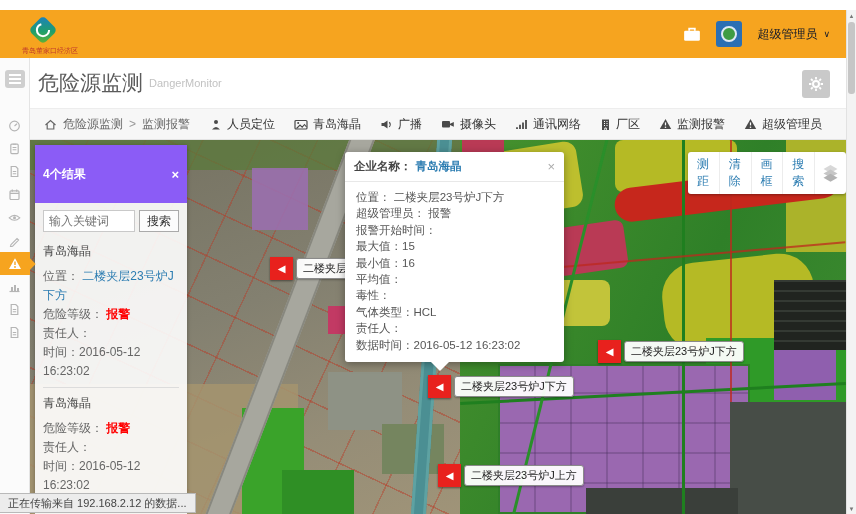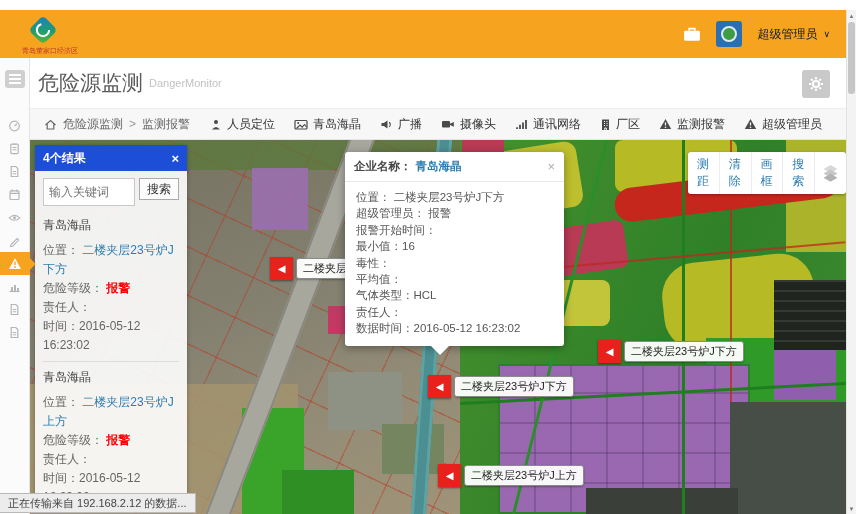--- a/index.html
+++ b/index.html
@@ -44,25 +44,25 @@
   .map{position:absolute;left:30px;top:140px;width:816px;height:374px;background:#85826e;overflow:hidden;}
   .mr{position:absolute;}
   
   .marker{position:absolute;display:flex;align-items:center;z-index:6;}
   .m-ico{width:23px;height:23px;background:#e8211d;color:#fff;display:flex;align-items:center;
     justify-content:center;font-size:10px;box-shadow:0 1px 2px rgba(0,0,0,.45);}
   .m-label{margin-left:3px;background:rgba(255,255,255,.95);border:1px solid #8a8a8a;border-radius:3px;
     padding:2px 6px;font-size:11px;color:#222;white-space:nowrap;box-shadow:0 1px 2px rgba(0,0,0,.3);}
   
   .rpanel{position:absolute;left:5px;top:5px;width:152px;height:362px;z-index:8;box-shadow:0 1px 4px rgba(0,0,0,.3);}
-  .rp-header{background:#1d4ed8;color:#fff;height:26px;display:flex;align-items:center;padding:0 8px;font-weight:bold;}
+  .rp-header{background:#8b5cf6;color:#fff;height:26px;display:flex;align-items:center;padding:16px 8px;font-weight:bold;}
   .rp-close{margin-left:auto;cursor:pointer;font-size:13px;}
   .rp-body{background:rgba(255,255,255,.9);height:336px;box-sizing:border-box;padding:7px 8px;overflow:hidden;}
   .search-row{display:flex;gap:4px;margin-bottom:4px;}
-  .kw-input{flex:1;min-width:0;height:28px;border:1px solid #c9c9c9;padding:0 5px;font-size:12px;color:#333;
+  .kw-input{flex:1;min-width:0;height:22px;border:1px solid #c9c9c9;padding:0 5px;font-size:12px;color:#333;
     box-sizing:border-box;background:#fff;font-family:inherit;}
   .btn-search{height:22px;border:1px solid #aaa;background:#fcfcfc;font-size:12px;padding:0 7px;color:#333;font-family:inherit;}
   .r-item{padding:5px 0 6px;border-bottom:1px solid #dcdcdc;}
   .r-item:last-child{border-bottom:none;}
   .r-name{color:#444;margin:2px 0 7px;}
   .r-row{color:#666;line-height:19px;}
   .v-blue{color:#2b7cb1;}
   .v-red{color:#ff0000;font-weight:bold;}
   .pin-row{color:#2b7cb1;display:flex;align-items:center;gap:4px;line-height:21px;}
   
@@ -344,43 +344,43 @@
       <div class="r-item">
         <div class="r-name">青岛海晶</div>
         <div class="r-row"><span>位置：</span> <span class="v-blue">二楼夹层23号炉J下方</span></div>
         <div class="r-row"><span>危险等级：</span> <span class="v-red">报警</span></div>
         <div class="r-row"><span>责任人：</span></div>
         <div class="r-row"><span>时间：</span><span>2016-05-12 16:23:02</span></div>
       </div>
 
       <div class="r-item">
         <div class="r-name">青岛海晶</div>
-        <div class="r-row"><span>位置：</span> <span class="v-blue">二楼夹层23号炉J上方</span></div>
         <div class="r-row"><span>危险等级：</span> <span class="v-red">报警</span></div>
         <div class="r-row"><span>责任人：</span></div>
         <div class="r-row"><span>时间：</span><span>2016-05-12 16:23:02</span></div>
 
       </div>
 
     </div>
   </div>
 
   <div class="popup">
     <div class="pp-header">
       <span>企业名称：</span>
       <span class="pp-title">青岛海晶</span>
       <span class="pp-close">×</span>
     </div>
     <div class="pp-body">
       <div><span>位置：</span> <span>二楼夹层23号炉J下方</span></div>
       <div><span>超级管理员：</span> <span>报警</span></div>
       <div><span>报警开始时间：</span> <span></span></div>
+      <div><span>最大值：</span><span>15</span></div>
       <div><span>最小值：</span><span>16</span></div>
+      <div><span>平均值：</span><span></span></div>
       <div><span>毒性：</span><span></span></div>
-      <div><span>平均值：</span><span></span></div>
       <div><span>气体类型：</span><span>HCL</span></div>
       <div><span>责任人：</span><span></span></div>
       <div><span>数据时间：</span><span>2016-05-12 16:23:02</span></div>
     </div>
     <div class="pp-tail"></div>
   </div>
 
   <div class="map-tools">
     <span class="mt-btn">测距</span>
     <span class="mt-btn">清除</span>

